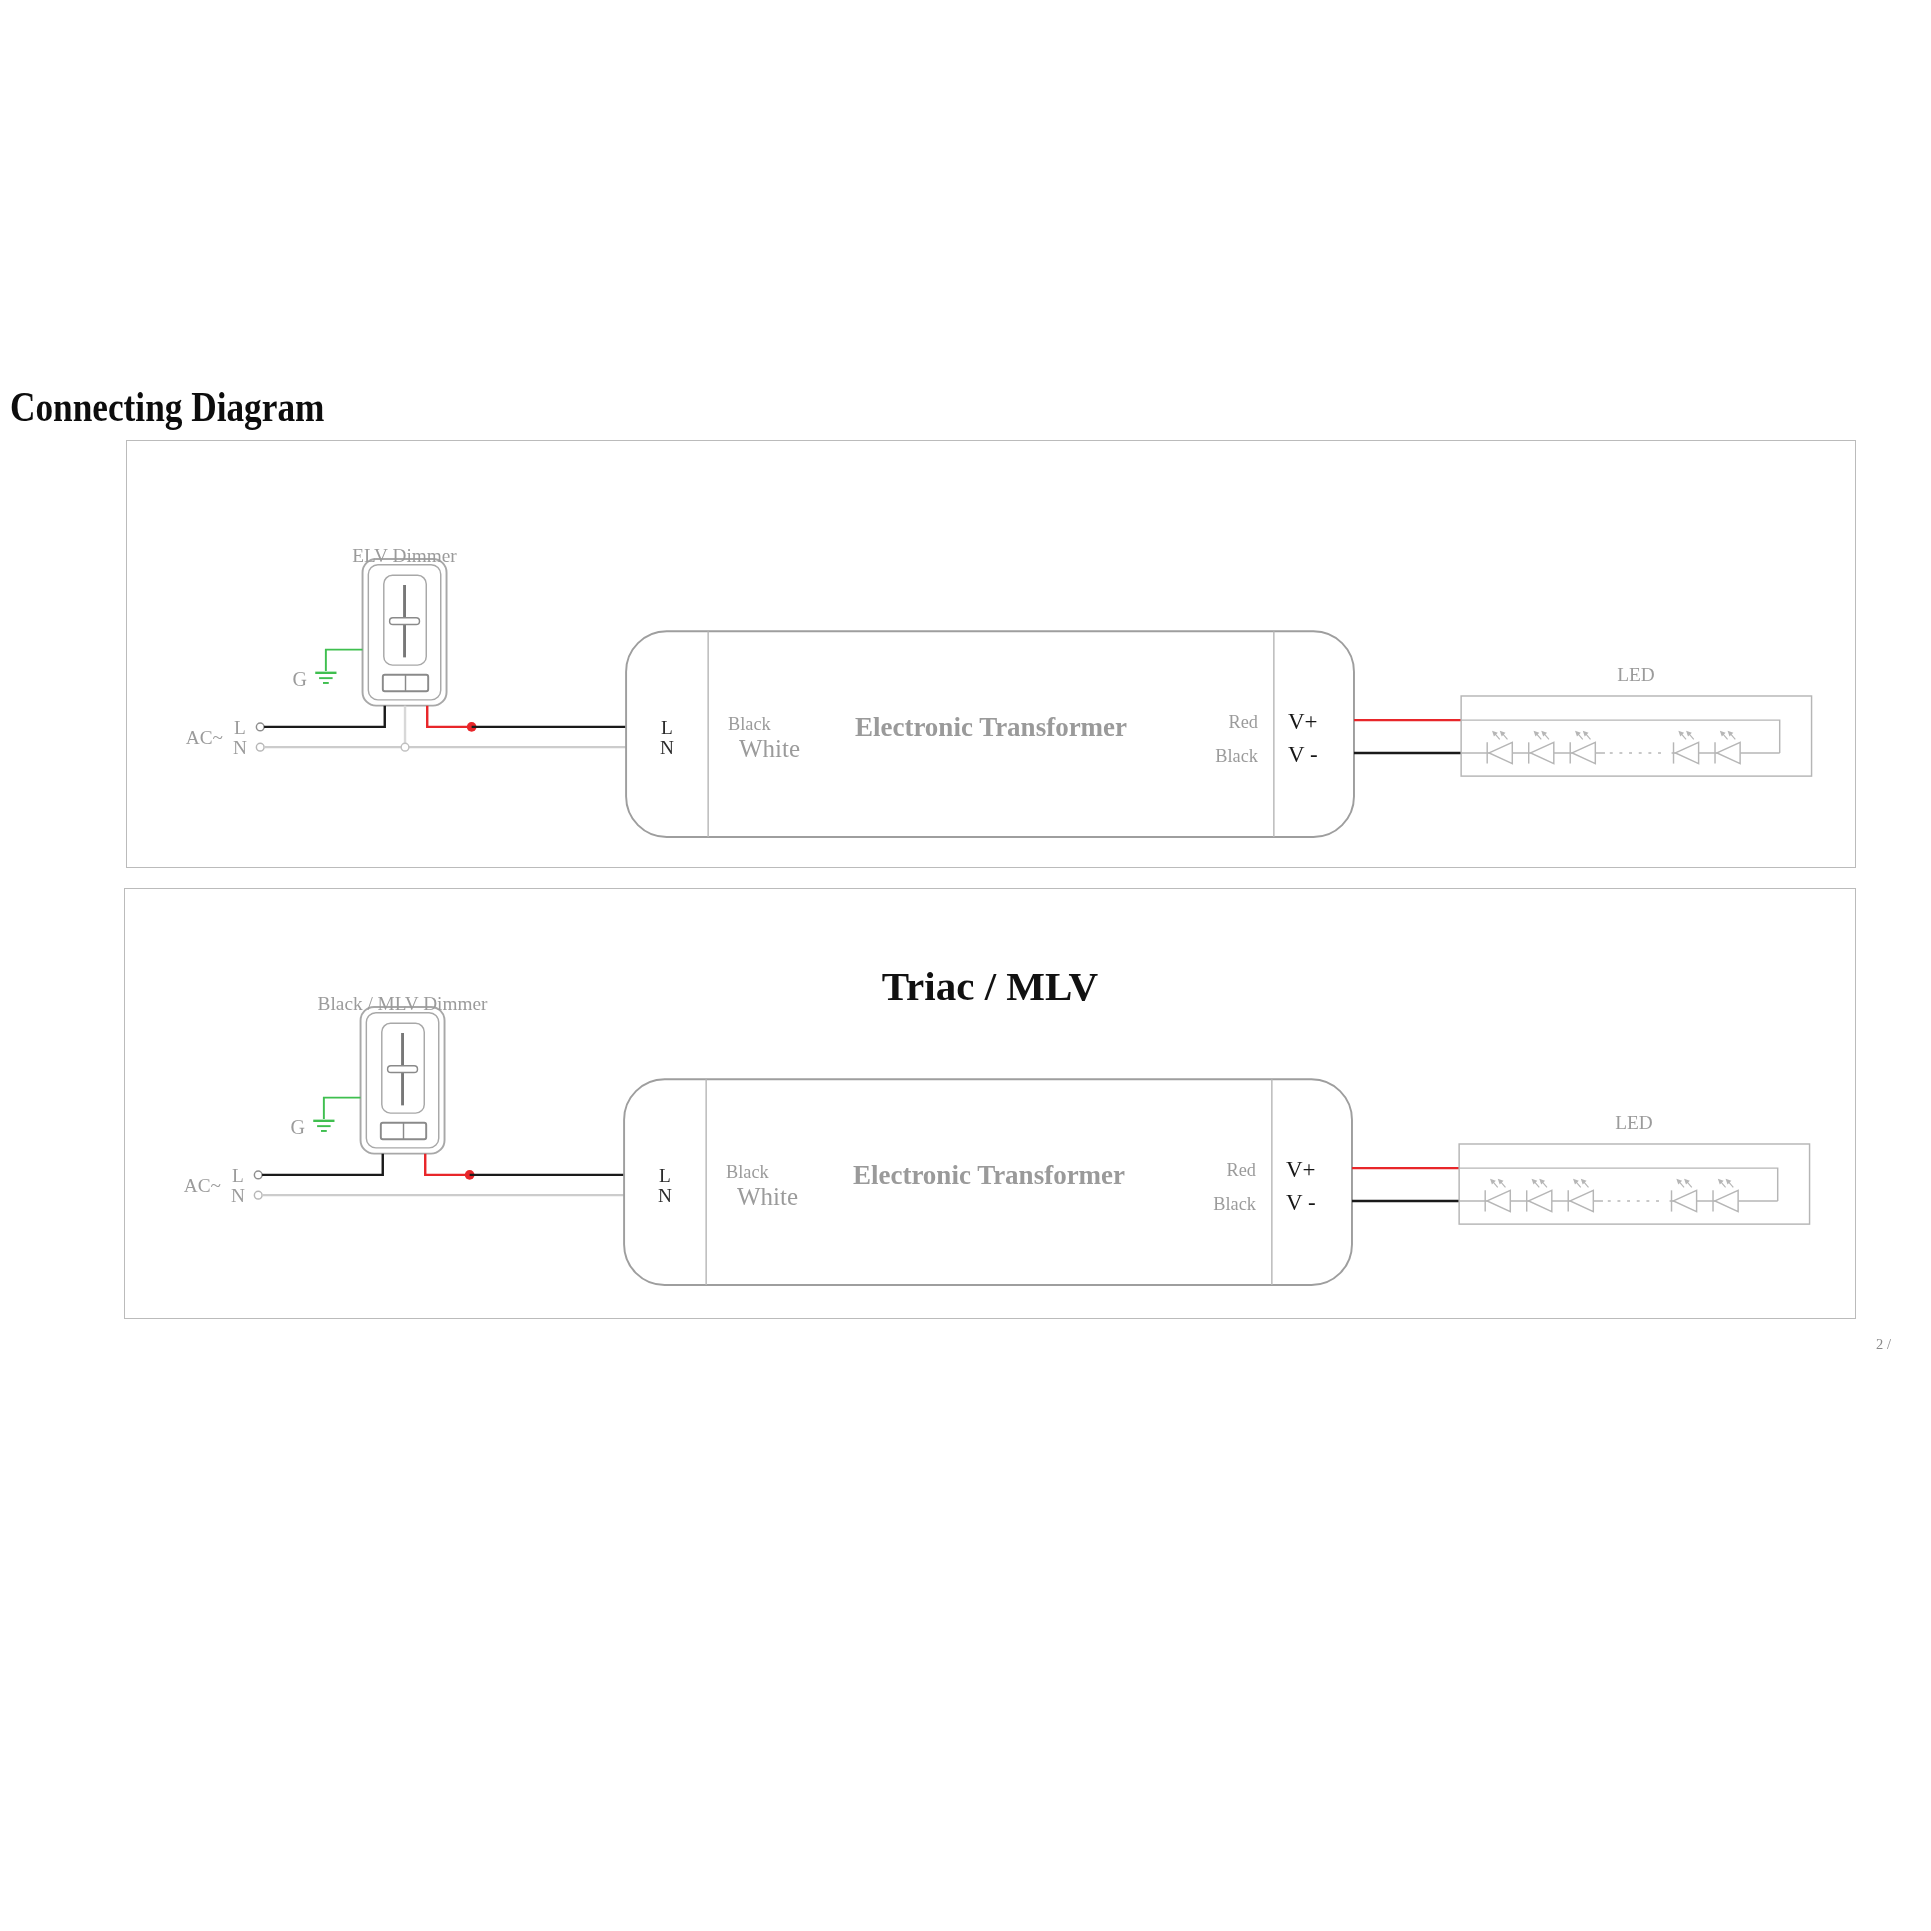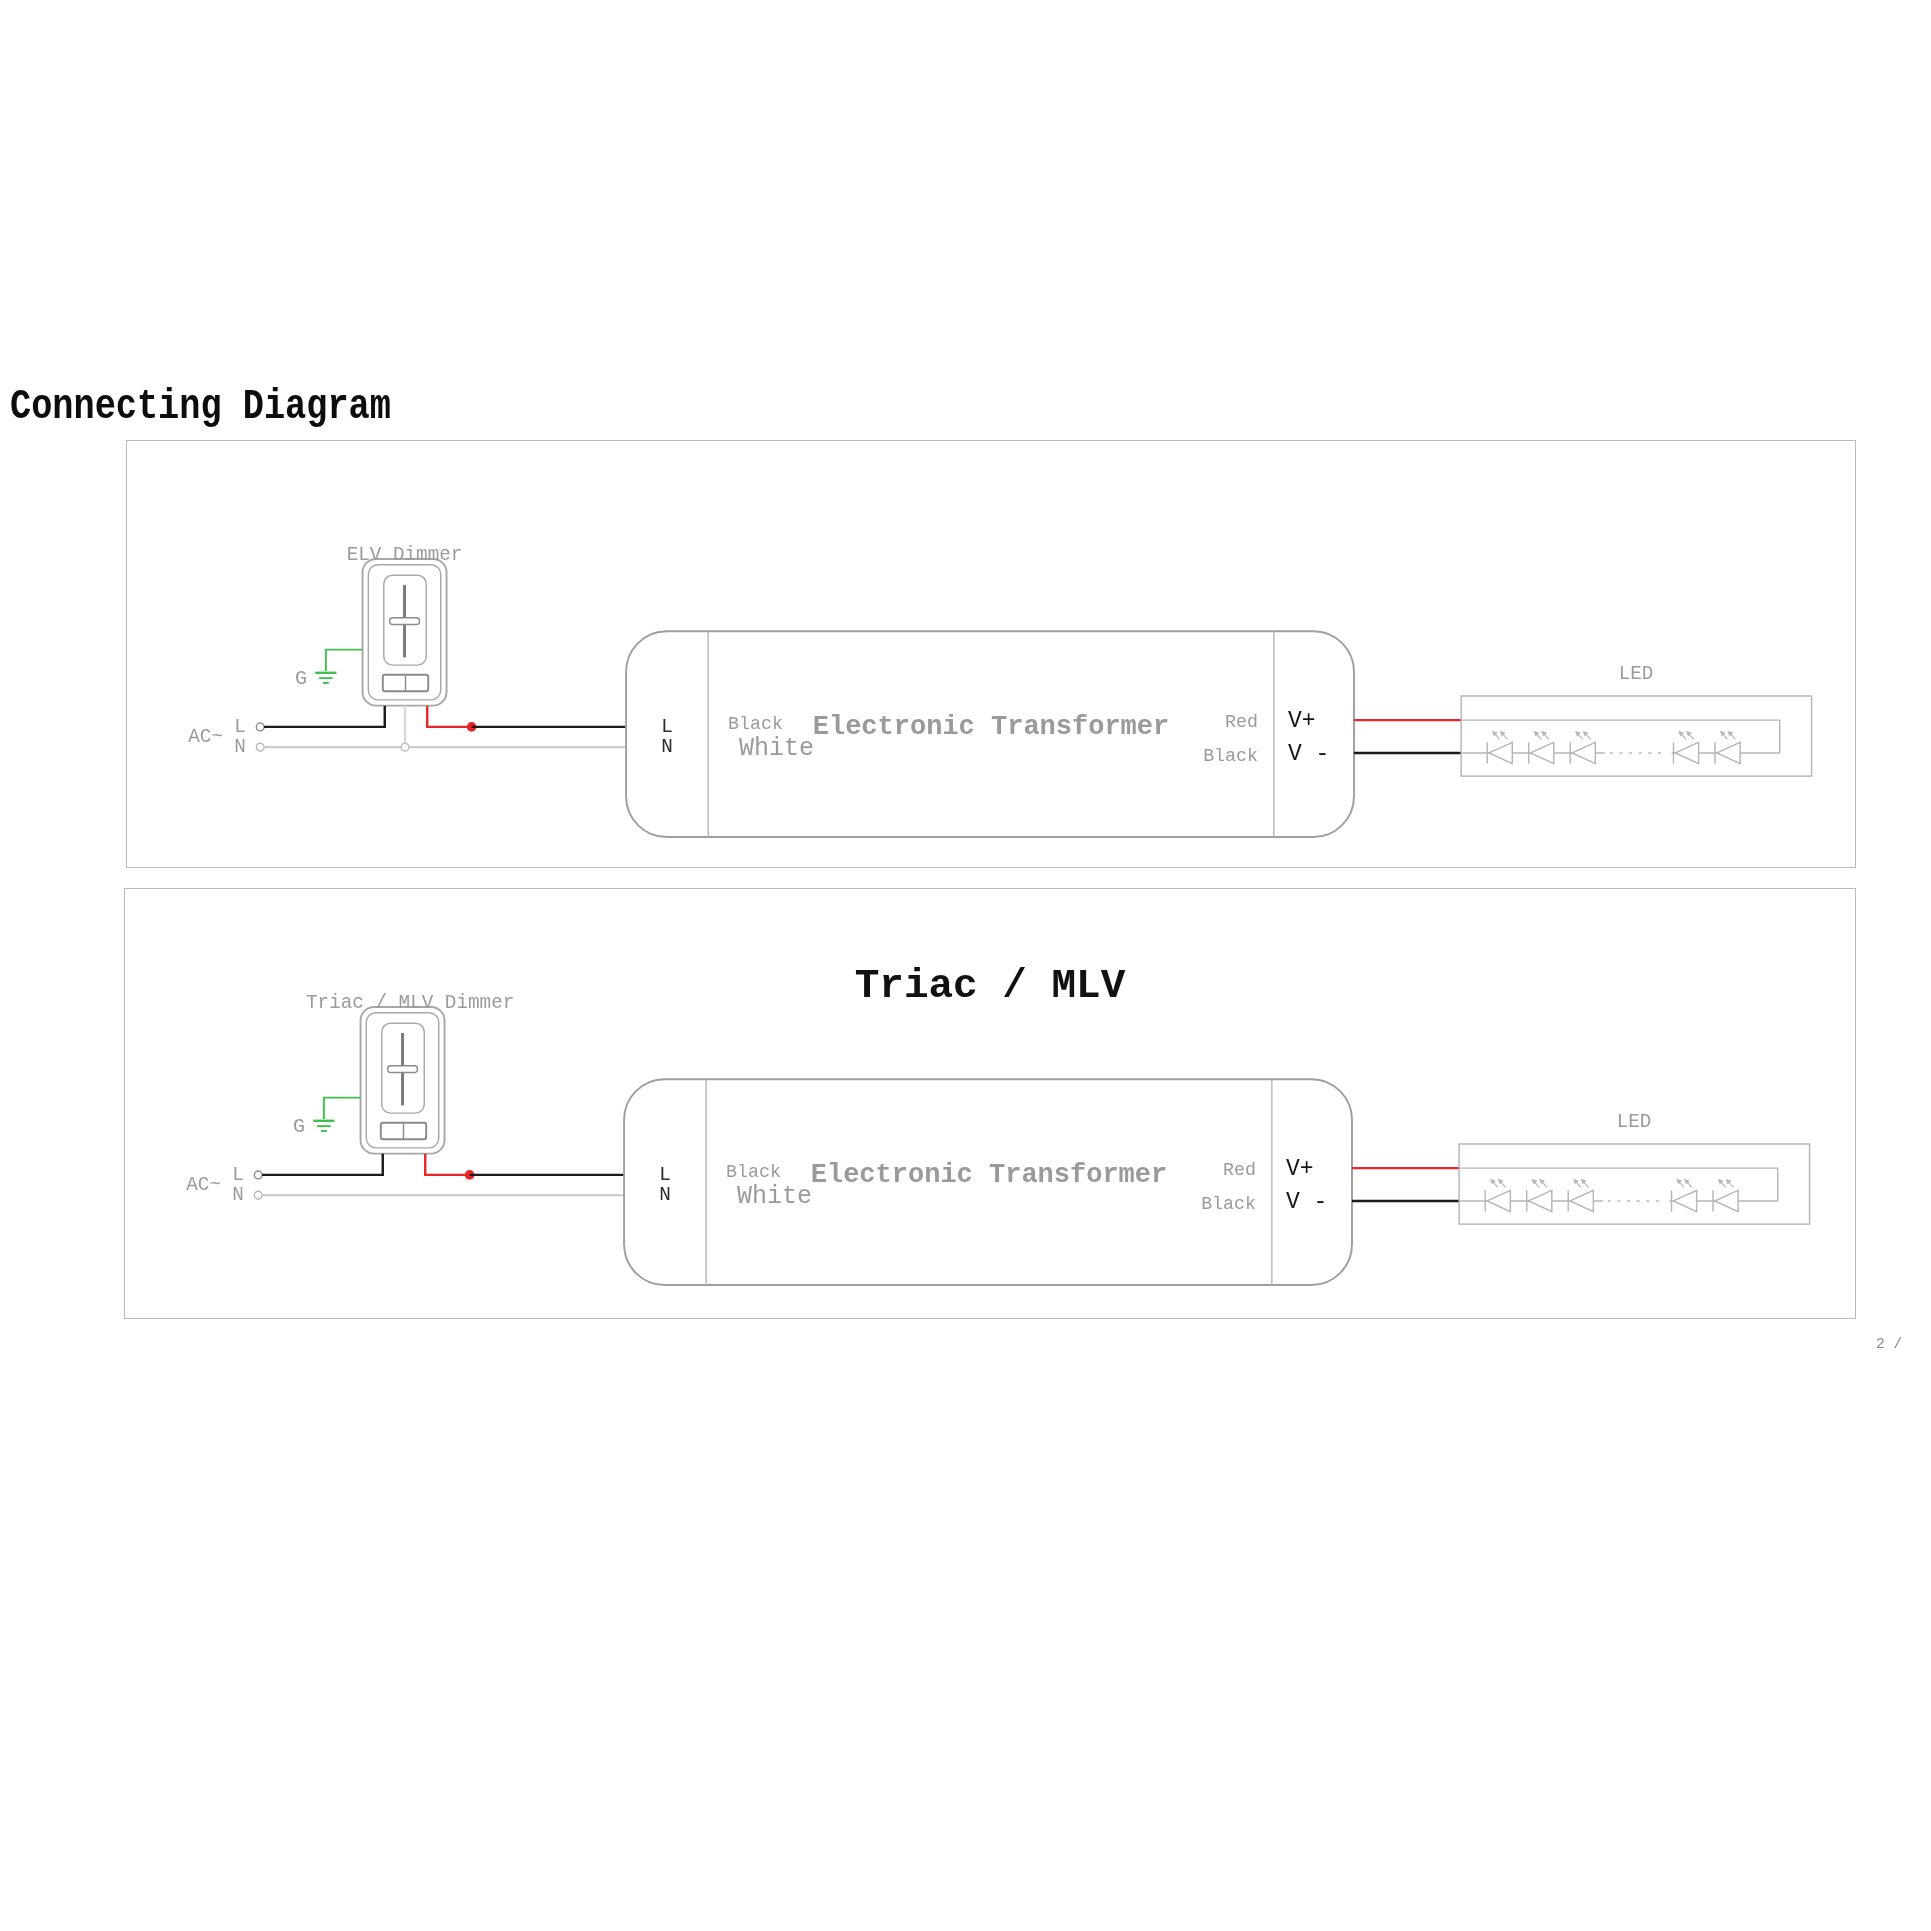--- a/index.html
+++ b/index.html
@@ -1,17 +1,17 @@
 <!DOCTYPE html>
 <html><head>
 <meta charset="utf-8">
 <style>
   html,body{margin:0;padding:0;background:#fff;}
   .page{position:relative;width:1931px;height:1931px;background:#fff;overflow:hidden;
-        font-family:Liberation Mono, monospace;}
+        font-family:Liberation Serif, serif;}
   .main-title{position:absolute;left:9.7px;top:382px;font-size:43px;font-weight:bold;color:#0d0d0d;
         transform:scaleX(0.82);transform-origin:left center;white-space:nowrap;letter-spacing:0;}
   .panel{position:absolute;background:#fff;border:1.9px solid #bbbbbb;}
   .p1{left:126px;top:440px;width:1728px;height:426px;}
   .p2{left:124px;top:888px;width:1730px;height:429px;}
   .panel *{position:absolute;}
   .panel svg{left:0;top:0;}
   .panel-title{left:0;right:0;top:77px;text-align:center;font-size:41px;font-weight:bold;color:#111;
         white-space:nowrap;line-height:1;}
   .lbl{color:#9b9b9b;font-size:19.3px;line-height:1;white-space:nowrap;}
@@ -173,21 +173,21 @@
       <g>
         <use href="#diode" x="1409"></use>
         <use href="#diode" x="1452"></use>
         <use href="#diode" x="1495"></use>
         <use href="#diode" x="1602"></use>
         <use href="#diode" x="1645"></use>
       </g>
     </svg>
 
     <div class="panel-title">Triac / MLV</div>
-    <div class="lbl dimmer-label">Triac / MLV Dimmer</div>
+    <div class="lbl dimmer-label">Black / MLV Dimmer</div>
     <div class="lbl g-label">G</div>
     <div class="lbl ac-label">AC~</div>
     <div class="lbl l-label">L</div>
     <div class="lbl n-label">N</div>
     <div class="dark t-l">L</div>
     <div class="dark t-n">N</div>
     <div class="lbl w-in1">Black</div>
     <div class="lbl w-in2">White</div>
     <div class="t-name">Electronic Transformer</div>
     <div class="lbl w-out1">Red</div>

